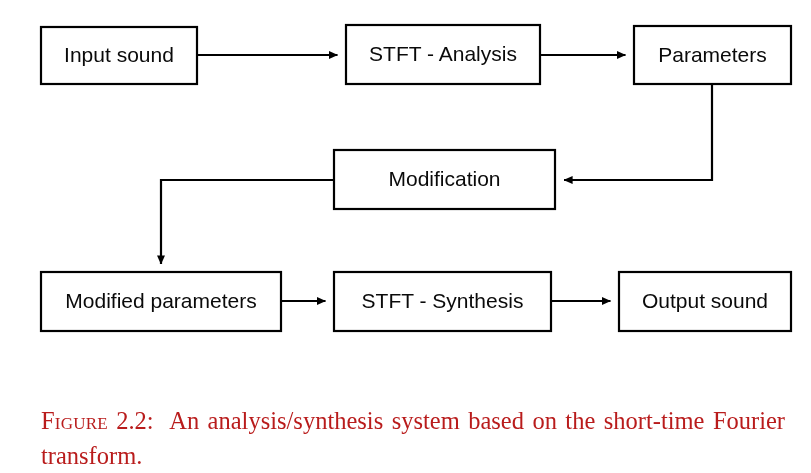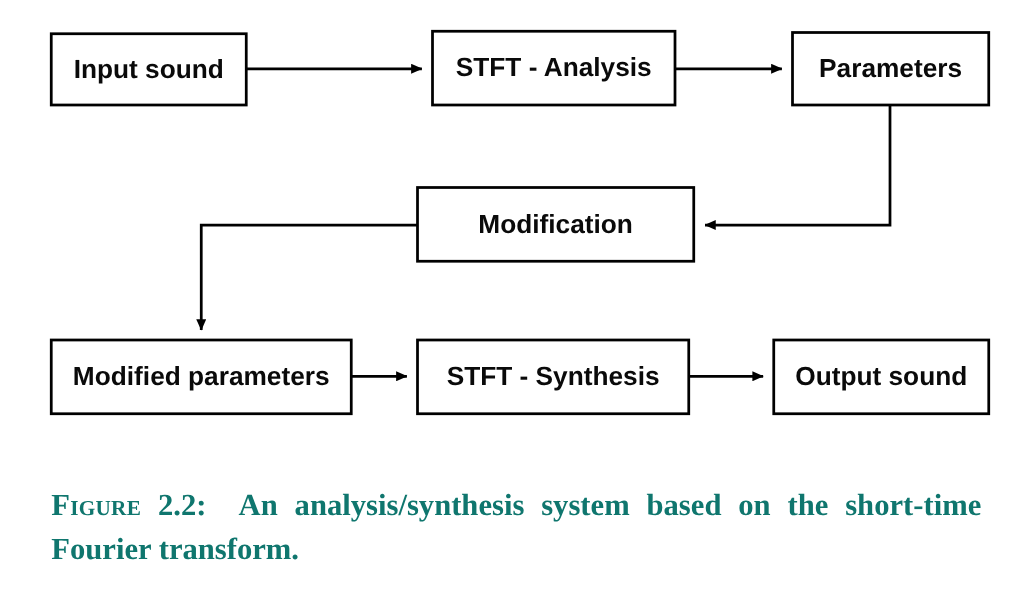--- a/index.html
+++ b/index.html
@@ -14,21 +14,20 @@
     overflow: hidden;
     font-family: "Liberation Sans", sans-serif;
     color: #000000;
   }
   #figure-root {
     position: absolute;
     left: 0;
     top: 0;
     width: 695px;
     height: 473px;
-    font-weight: bold;
   }
   svg#flow-diagram {
     position: absolute;
     left: 0;
     top: 0;
     width: 811px;
     height: 375px;
     display: block;
   }
   .node-box {
@@ -44,26 +43,26 @@
     dominant-baseline: middle;
   }
   .edge-line {
     stroke: #000000;
     stroke-width: 2.2;
     fill: none;
   }
   .caption {
     position: absolute;
     left: 41px;
-    top: 388px;
+    top: 404px;
     width: 744px;
     font-family: "Liberation Serif", serif;
     font-size: 24.5px;
     line-height: 1.42;
-    color: #0f766e;
+    color: #b91c1c;
     text-align: justify;
     text-justify: inter-word;
   }
   .caption-label {
     font-variant: small-caps;
     letter-spacing: 0.2px;
   }
 </style>
 </head>
 <body>

